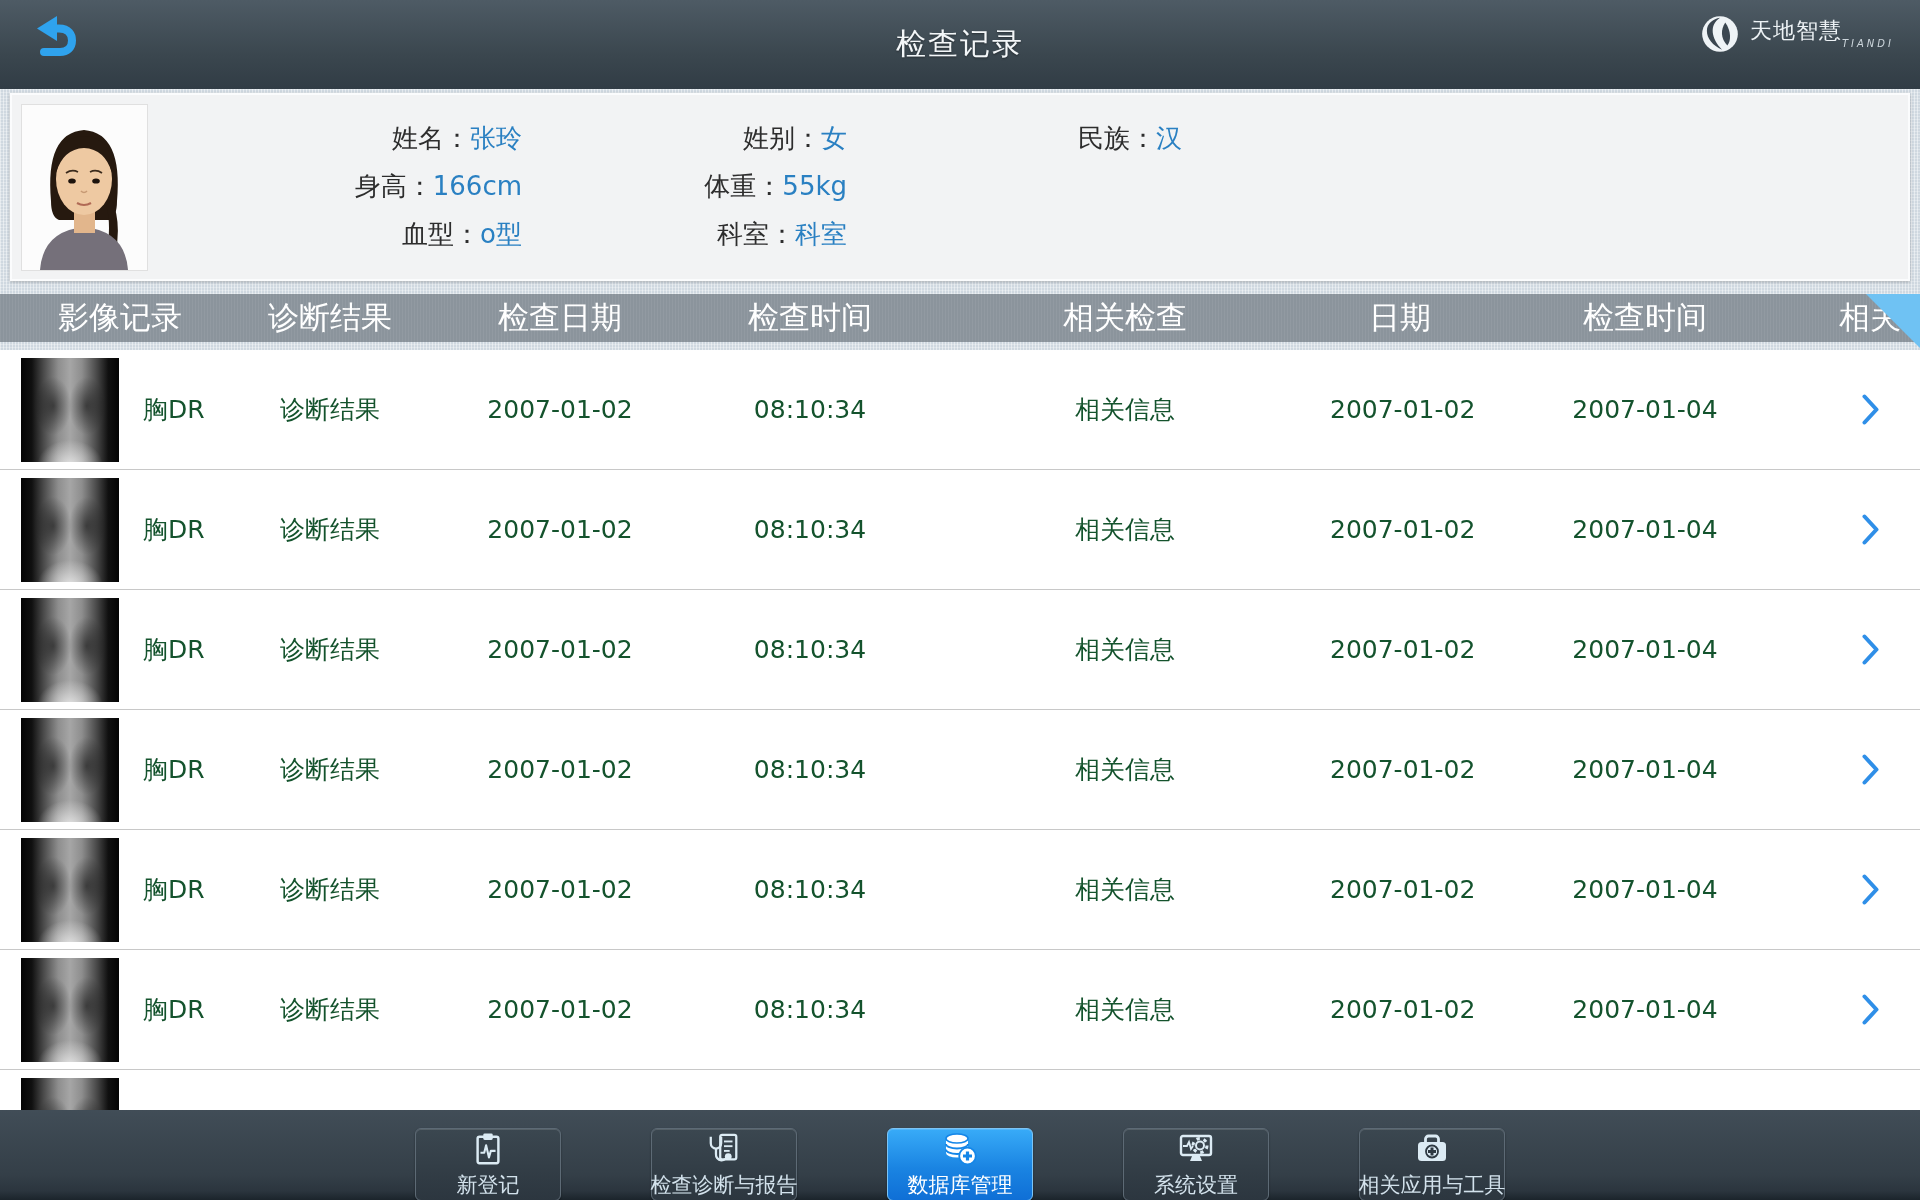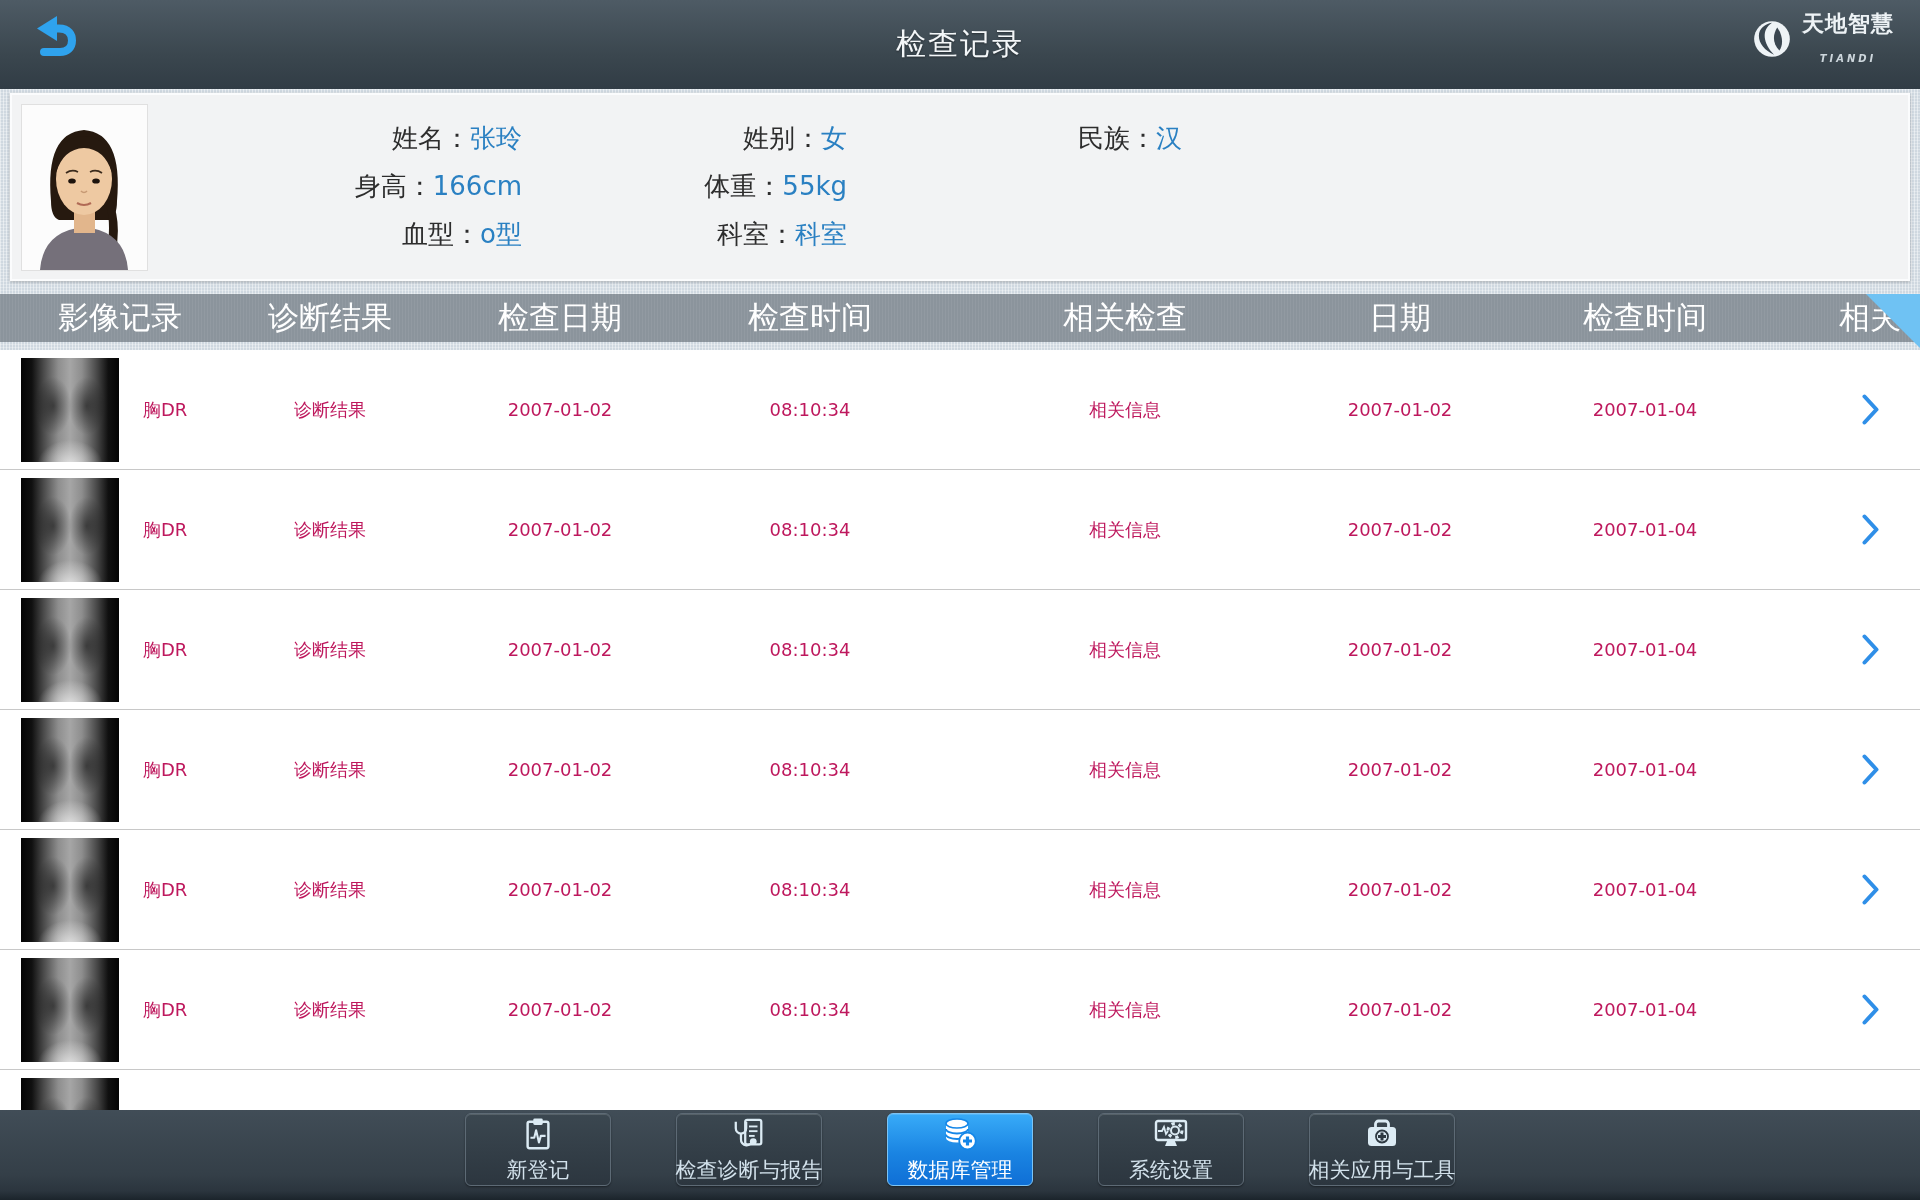--- a/index.html
+++ b/index.html
@@ -7,21 +7,21 @@
        font-family:"DejaVu Sans","Liberation Sans",sans-serif;-webkit-font-smoothing:antialiased;}
 
   
   .topbar{position:absolute;top:0;left:0;right:0;height:89px;
           background:linear-gradient(#4e5b65,#3b474f 60%,#313c45);
           display:flex;align-items:center;justify-content:center;z-index:6;}
   .back-btn{position:absolute;left:28px;top:12px;width:52px;height:48px;cursor:pointer;
             display:flex;align-items:center;justify-content:center;border-radius:6px;}
   .page-title{color:#f3f6f8;font-size:30px;letter-spacing:2px;text-shadow:0 1px 2px rgba(0,0,0,.4);}
   .brand{position:absolute;right:26px;top:13px;display:flex;align-items:center;gap:9px;}
-  .brand-text{display:flex;flex-direction:column;line-height:1;font-weight:bold;}
+  .brand-text{display:flex;flex-direction:row;line-height:1;}
   .brand-name{color:#edf2f5;font-size:22px;letter-spacing:1px;}
   .brand-sub{color:#cdd6dc;font-size:10px;letter-spacing:3px;margin-top:19px;font-style:italic;text-align:center;}
 
   
   .content{position:absolute;top:72px;left:0;right:0;bottom:0;
            background-color:#cfd8e0;
            background-image:
              repeating-linear-gradient(90deg, rgba(255,255,255,.45) 0 1px, rgba(0,0,0,0) 1px 3px),
              repeating-linear-gradient(0deg, rgba(255,255,255,.28) 0 1px, rgba(0,0,0,0) 1px 3px);}
 
@@ -41,36 +41,36 @@
          display:grid;grid-template-columns:240px 180px 280px 220px 410px 140px 350px 100px;
          align-items:center;color:#fff;font-size:31px;z-index:2;}
   .thead .hcell{text-align:center;white-space:nowrap;}
   .corner{position:absolute;top:0;right:0;width:0;height:0;
           border-top:54px solid #6fc2f3;border-left:54px solid transparent;}
 
   
   .tbody{position:absolute;top:278px;left:0;right:0;bottom:0;background:#fff;z-index:1;}
   .trow{height:120px;box-sizing:border-box;border-bottom:1px solid #c8c8c8;background:#fff;
         display:grid;grid-template-columns:240px 180px 280px 220px 410px 140px 350px 100px;
-        align-items:center;font-size:18px;color:#be185d;cursor:pointer;}
+        align-items:center;font-size:25px;color:#14532d;cursor:pointer;}
   .cell{text-align:center;white-space:nowrap;}
   .cell-img{display:flex;align-items:center;height:100%;text-align:left;}
   .thumb{width:98px;height:104px;margin-left:21px;flex:0 0 98px;
          background:
            radial-gradient(ellipse 46% 32% at 50% 102%, rgba(225,225,225,.95), rgba(0,0,0,0) 72%),
            radial-gradient(ellipse 26% 40% at 33% 46%, rgba(0,0,0,.5), rgba(0,0,0,0) 70%),
            radial-gradient(ellipse 26% 40% at 67% 46%, rgba(0,0,0,.5), rgba(0,0,0,0) 70%),
            linear-gradient(90deg,#040404 0%,#101010 11%,#4a4a4a 23%,#8e8e8e 38%,#a6a6a6 50%,#8e8e8e 62%,#4a4a4a 77%,#101010 89%,#040404 100%);}
   .modality{margin-left:24px;}
   .chev{display:flex;justify-content:center;align-items:center;}
 
   
   .navbar{position:absolute;left:0;right:0;bottom:0;height:90px;z-index:7;
           background:linear-gradient(#414d57,#343f48 72%,#2b353e 90%,#1b242b);
-          display:flex;justify-content:center;gap:65px;padding-top:3px;box-sizing:border-box;}
+          display:flex;justify-content:center;gap:90px;padding-top:18px;box-sizing:border-box;}
   .nav-btn{width:146px;height:73px;border-radius:6px;border:1px solid #5d6a75;cursor:pointer;
            background:linear-gradient(#3b4750,#2c363f);color:#d3e2ec;
            box-shadow:inset 0 1px 0 rgba(255,255,255,.14), 0 1px 2px rgba(0,0,0,.4);
            display:flex;flex-direction:column;align-items:center;justify-content:center;gap:3px;
            font-size:21px;white-space:nowrap;box-sizing:border-box;}
   .nav-btn.active{background:linear-gradient(#38abf8,#1a84e2 55%,#0f6fd6);border-color:#7cc4f5;color:#fff;}
   .nicon{height:37px;display:flex;align-items:center;justify-content:center;}
 </style>
 </head>
 <body>

